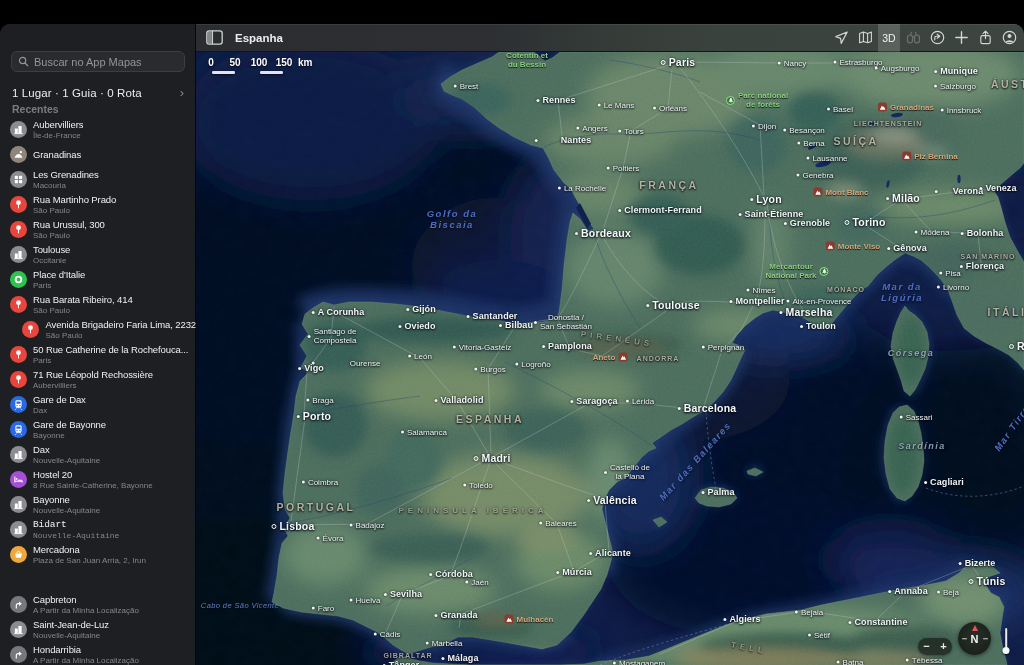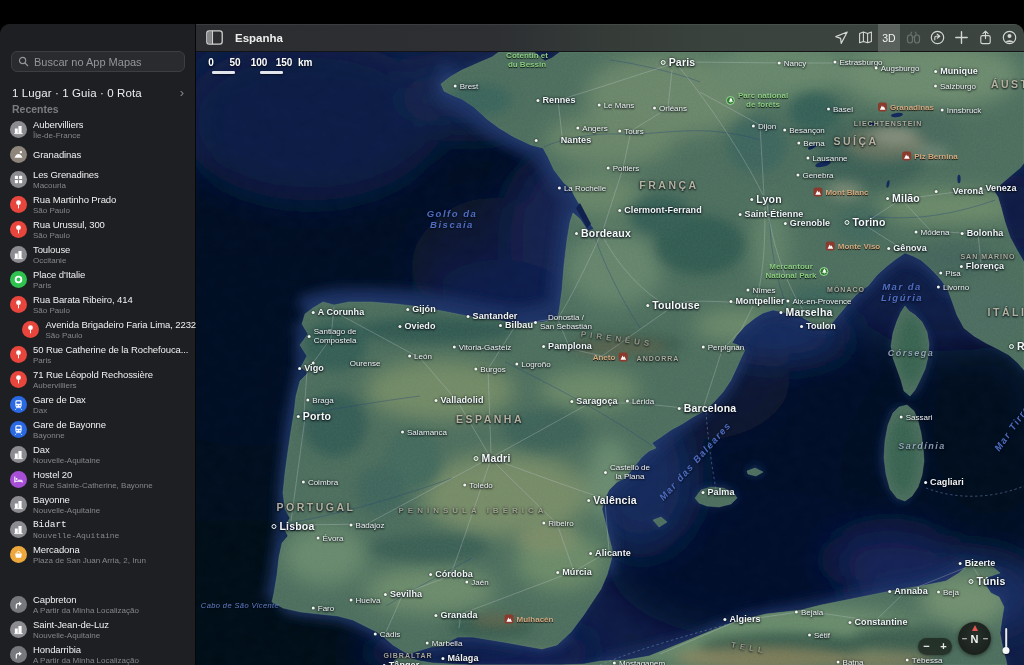--- a/index.html
+++ b/index.html
@@ -789,21 +789,21 @@
           <div class="lbl k-c3" style="left: 97px; top: 474px; transform: translate(-50%, -50%);"><span class="ring"></span><span class="txt">Lisboa</span></div>
           <div class="lbl k-c1" style="left: 171px; top: 473px; transform: translate(-50%, -50%);"><span class="dot"></span><span class="txt">Badajoz</span></div>
           <div class="lbl k-c1" style="left: 134px; top: 486px; transform: translate(-50%, -50%);"><span class="dot"></span><span class="txt">Évora</span></div>
           <div class="lbl k-c2" style="left: 398px; top: 349px; transform: translate(-50%, -50%);"><span class="dot"></span><span class="txt">Saragoça</span></div>
           <div class="lbl k-c1" style="left: 444px; top: 349px; transform: translate(-50%, -50%);"><span class="dot"></span><span class="txt">Lérida</span></div>
           <div class="lbl k-c3" style="left: 511px; top: 356px; transform: translate(-50%, -50%);"><span class="dot"></span><span class="txt">Barcelona</span></div>
           <div class="lbl k-c1" style="left: 431px; top: 420px; transform: translate(-50%, -50%);"><span class="dot"></span><span class="txt">Castelló de
 la Plana</span></div>
           <div class="lbl k-c3" style="left: 416px; top: 448px; transform: translate(-50%, -50%);"><span class="dot"></span><span class="txt">Valência</span></div>
           <div class="lbl k-c2" style="left: 522px; top: 440px; transform: translate(-50%, -50%);"><span class="dot"></span><span class="txt">Palma</span></div>
-          <div class="lbl k-c1" style="left: 362px; top: 471px; transform: translate(-50%, -50%);"><span class="dot"></span><span class="txt">Ribeiro</span></div>
+          <div class="lbl k-c1" style="left: 362px; top: 471px; transform: translate(-50%, -50%);"><span class="dot"></span><span class="txt">Baleares</span></div>
           <div class="lbl k-c2" style="left: 414px; top: 501px; transform: translate(-50%, -50%);"><span class="dot"></span><span class="txt">Alicante</span></div>
           <div class="lbl k-c2" style="left: 378px; top: 520px; transform: translate(-50%, -50%);"><span class="dot"></span><span class="txt">Múrcia</span></div>
           <div class="lbl k-c2" style="left: 255px; top: 522px; transform: translate(-50%, -50%);"><span class="dot"></span><span class="txt">Córdoba</span></div>
           <div class="lbl k-c1" style="left: 281px; top: 530px; transform: translate(-50%, -50%);"><span class="dot"></span><span class="txt">Jaén</span></div>
           <div class="lbl k-c2" style="left: 207px; top: 542px; transform: translate(-50%, -50%);"><span class="dot"></span><span class="txt">Sevilha</span></div>
           <div class="lbl k-c1" style="left: 169px; top: 548px; transform: translate(-50%, -50%);"><span class="dot"></span><span class="txt">Huelva</span></div>
           <div class="lbl k-c1" style="left: 127px; top: 556px; transform: translate(-50%, -50%);"><span class="dot"></span><span class="txt">Faro</span></div>
           <div class="lbl k-c2" style="left: 260px; top: 563px; transform: translate(-50%, -50%);"><span class="dot"></span><span class="txt">Granada</span></div>
           <div class="lbl k-c2" style="left: 264px; top: 606px; transform: translate(-50%, -50%);"><span class="dot"></span><span class="txt">Málaga</span></div>
           <div class="lbl k-c1" style="left: 191px; top: 582px; transform: translate(-50%, -50%);"><span class="dot"></span><span class="txt">Cádis</span></div>

